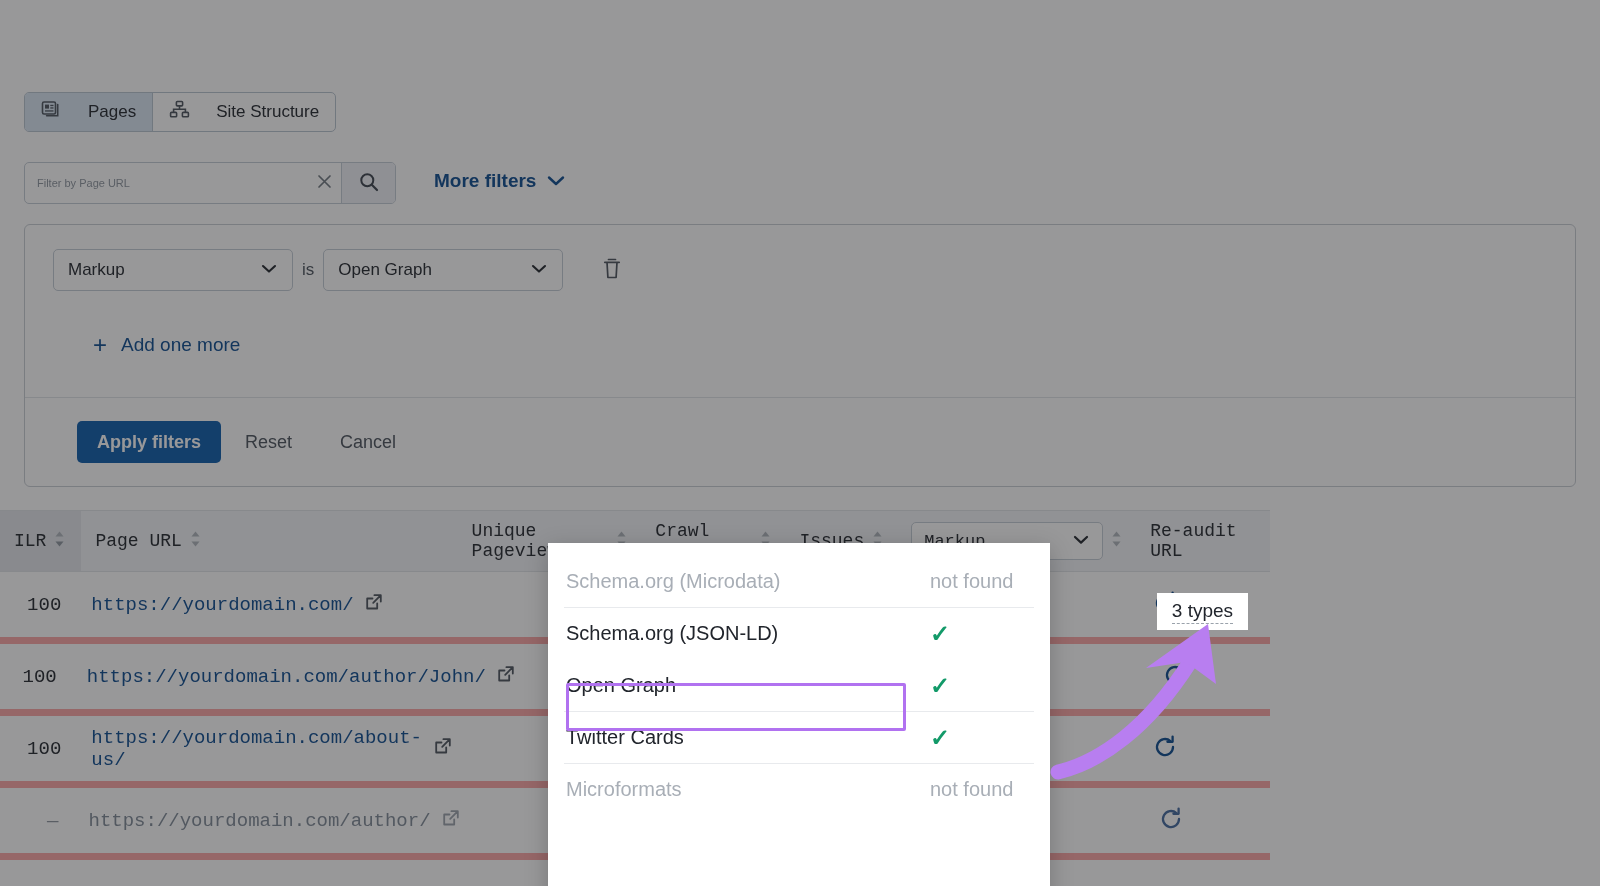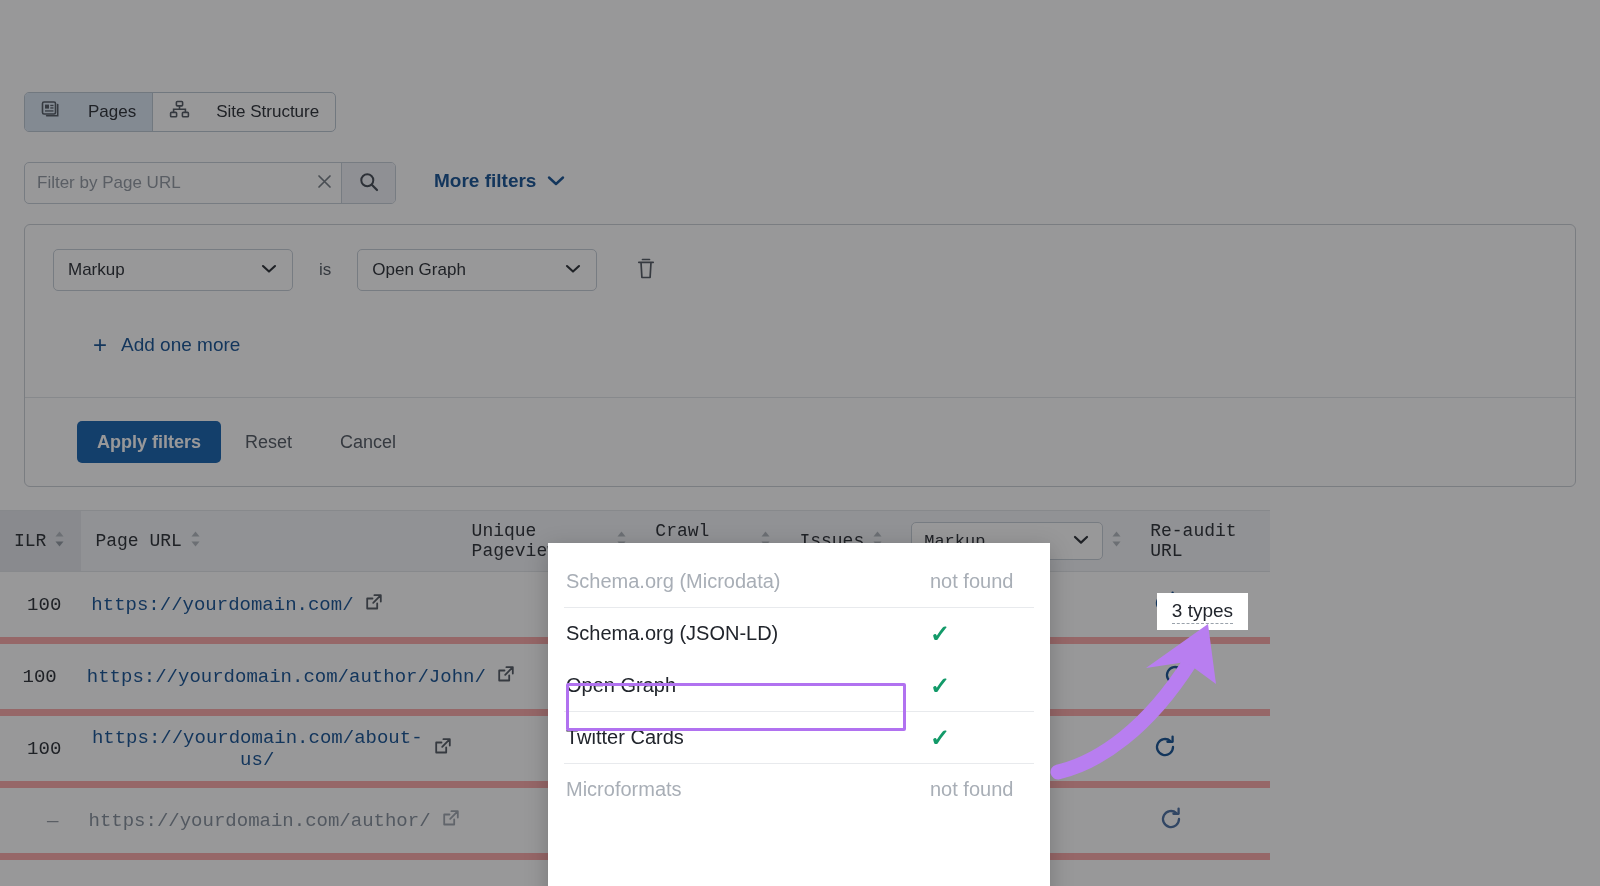--- a/index.html
+++ b/index.html
@@ -41,21 +41,21 @@
 
   
   .searchbox {
     position: absolute; left: 24px; top: 162px;
     width: 372px; height: 42px;
     border: 1px solid #c3cbd4; border-radius: 5px;
     background: #ffffff; display: flex; align-items: center;
   }
   .searchbox input {
     flex: 1; border: 0; outline: 0; background: transparent;
-    font-size: 17px; color: #8b5cf6; padding: 0 10px 0 12px;
+    font-size: 11px; color: #8b5cf6; padding: 0 10px 0 12px;
     font-family: "Liberation Sans", sans-serif;
   }
   .searchbox input::placeholder { color: #8c949e; }
   .clear-btn {
     width: 34px; height: 100%; border: 0; background: transparent;
     cursor: pointer; display: flex; align-items: center; justify-content: center;
   }
   .search-btn {
     width: 54px; height: 100%; border: 0; border-left: 1px solid #c3cbd4;
     background: #eef1f5; cursor: pointer;
@@ -80,21 +80,21 @@
     display: flex; align-items: center; gap: 0;
   }
   .sel {
     height: 42px; border: 1px solid #c3cbd4; border-radius: 5px;
     background: #ffffff; display: flex; align-items: center;
     justify-content: space-between; padding: 0 14px;
     font-size: 17px; color: #21252c; cursor: pointer;
   }
   .sel.w1 { width: 240px; }
   .sel.w2 { width: 240px; }
-  .is-word { margin: 0 26px; font-size: 17px; color: #4a525c; }
+  .is-word { margin: 0 9px; font-size: 17px; color: #4a525c; }
   .trash-btn {
     margin-left: 36px; background: transparent; border: 0; cursor: pointer;
     display: flex; align-items: center; justify-content: center;
     width: 26px; height: 30px;
   }
   .add-more {
     position: absolute; left: 68px; top: 108px;
     font-size: 19px; color: #0b4a8f; cursor: pointer;
     display: flex; align-items: center; gap: 14px;
   }
@@ -155,21 +155,21 @@
   }
   .td {
     display: flex; align-items: center; height: 100%;
     padding: 0 14px; font-size: 19px; color: #21252c;
   }
   .td.c-ilr { justify-content: flex-end; padding-right: 16px; }
   .td.c-audit { justify-content: flex-start; padding-left: 22px; }
   .td.c-markup { padding-left: 14px; }
   .url-link {
     color: #0b4a8f; text-decoration: none; font-size: 19px;
-    display: inline-flex; align-items: center; gap: 10px; text-align: center;
+    display: inline-flex; align-items: center; gap: 10px;
   }
   .types-link {
     color: #21252c; font-size: 19px;
     border-bottom: 1px dashed #9aa2ab; cursor: pointer;
     padding-bottom: 1px;
   }
   .reaudit-btn {
     border: 0; background: transparent; cursor: pointer;
     display: flex; align-items: center;
   }

